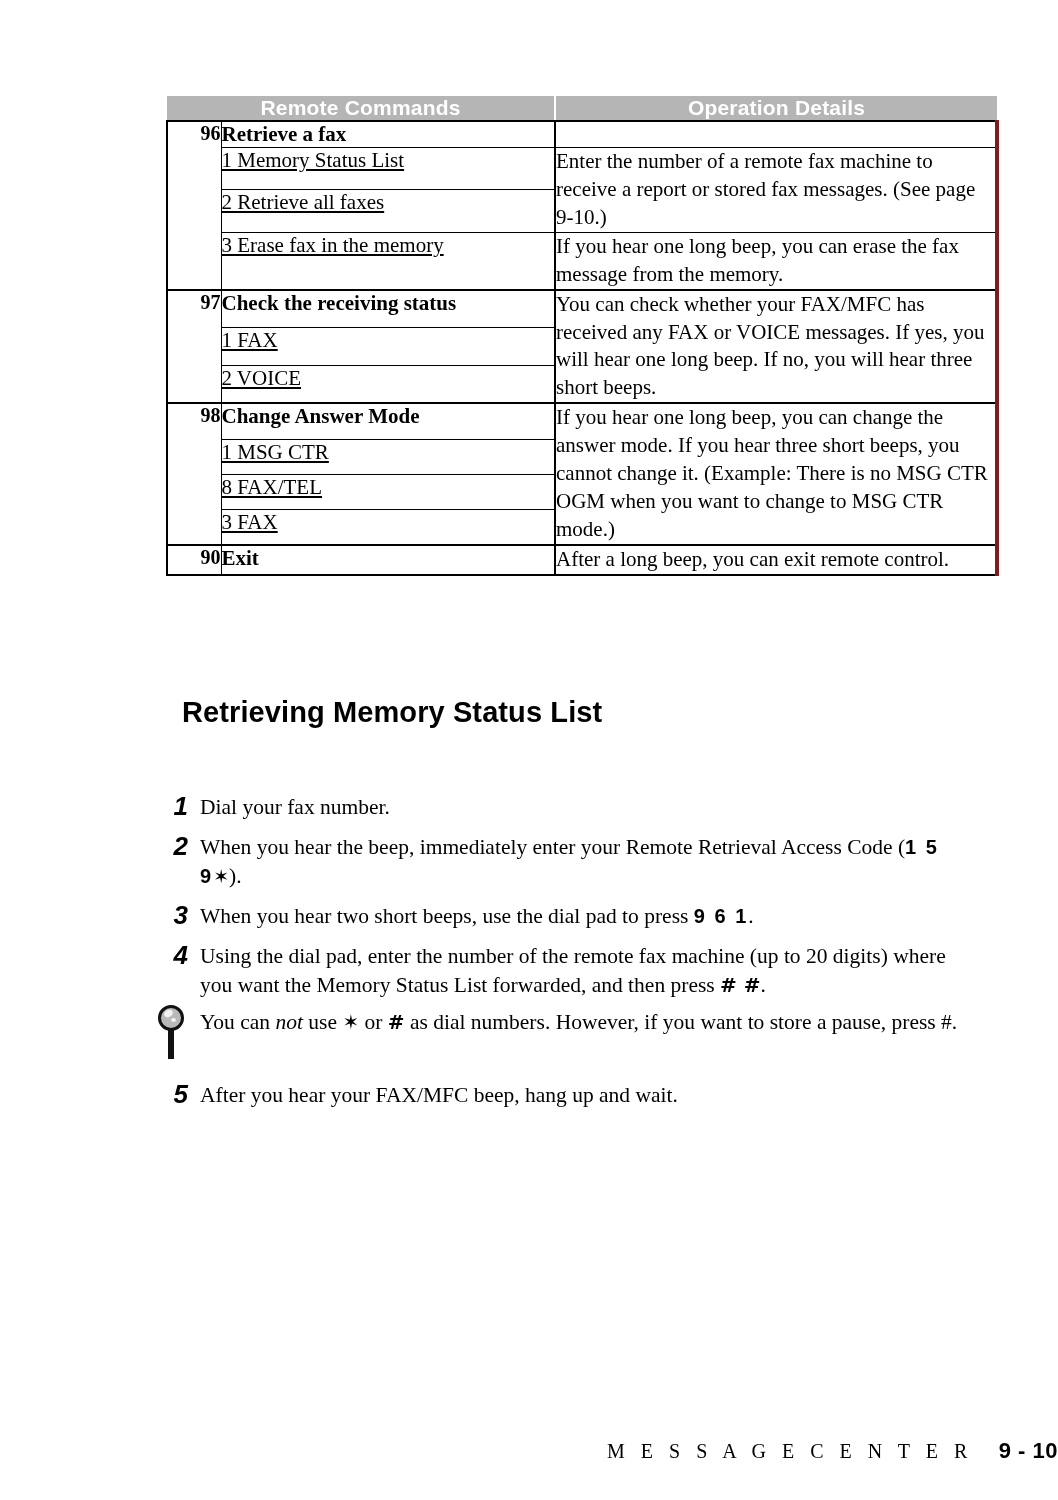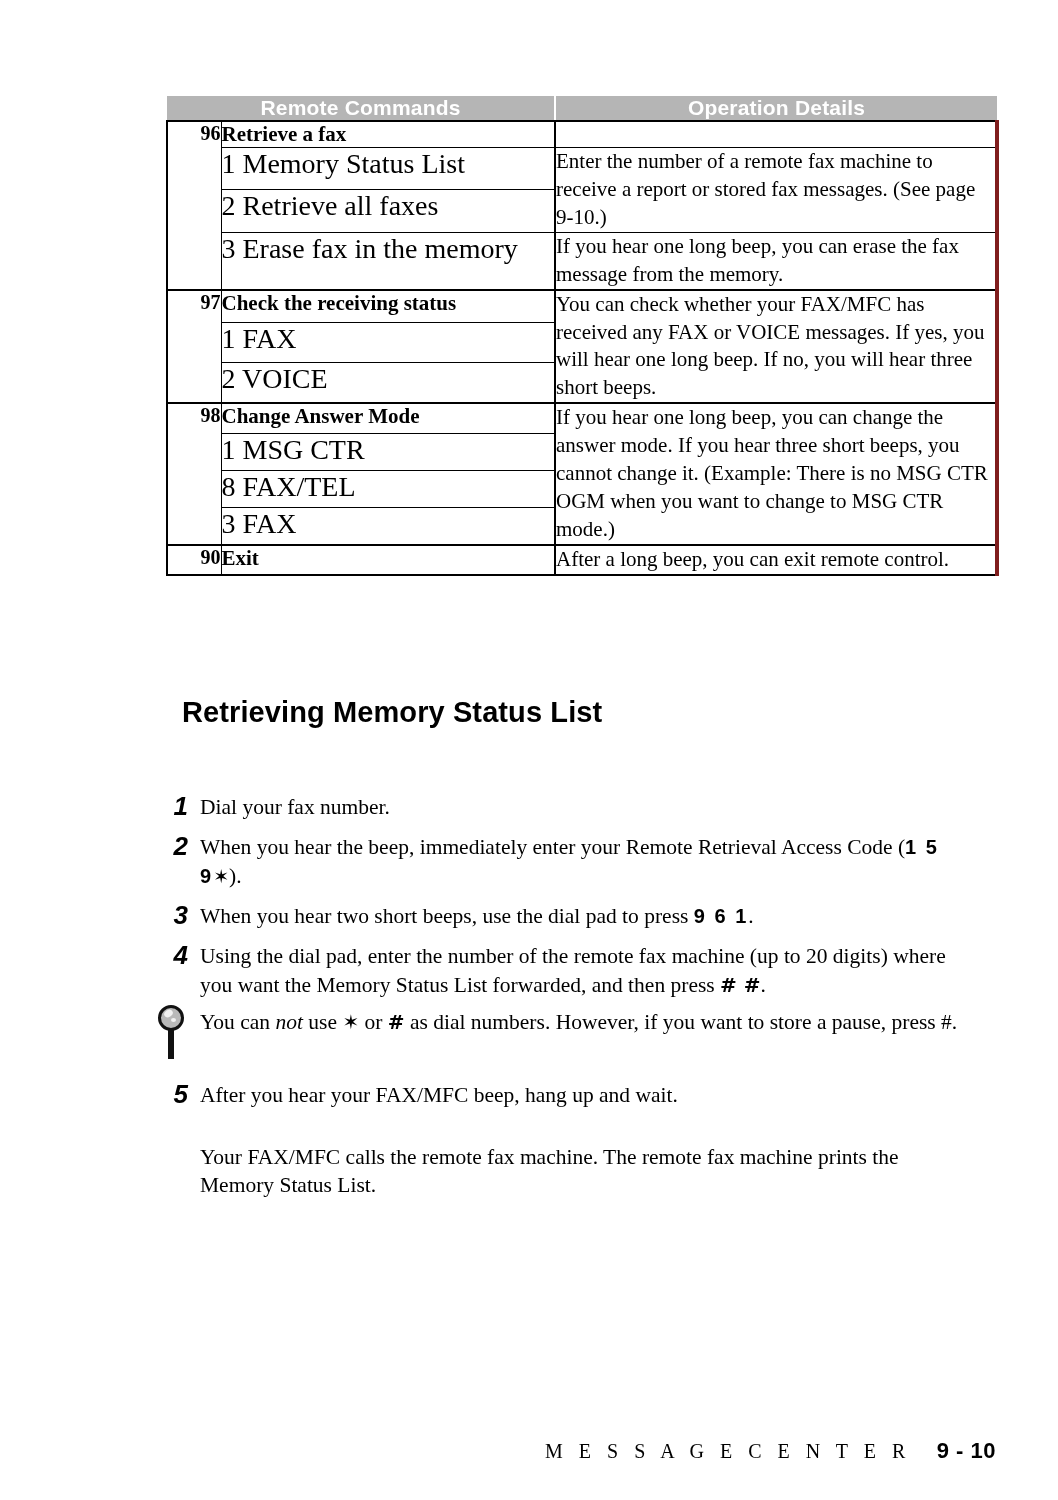--- a/index.html
+++ b/index.html
@@ -73,22 +73,23 @@
     font-size: 20px;
     padding: 8px 0 8px 10px;
     text-align: right;
   }
   .cmd-main {
     font-weight: bold;
     font-size: 21px;
     padding: 8px 0 9px 14px;
   }
   .cmd-sub {
-    font-size: 28px;
+    font-size: 21px;
     padding: 8px 0 9px 14px;
+    text-decoration: underline;
   }
   .det-cell {
     font-size: 21px;
     line-height: 1.33;
     padding: 8px 10px 9px 12px;
   }
   .blank-cell { padding: 0; }
 
   
   .section-heading {
@@ -200,21 +201,20 @@
     background: #111111;
   }
 
   
   .footer {
     position: absolute;
     left: 0;
     top: 1438px;
     width: 1058px;
     text-align: right;
-    padding-right: 62px;
     box-sizing: border-box;
   }
   .footer .ftitle {
     font-family: "Liberation Serif", "DejaVu Serif", serif;
     font-size: 20px;
     letter-spacing: 5.5px;
   }
   .footer .fpage {
     font-family: "Liberation Sans", "DejaVu Sans", sans-serif;
     font-weight: bold;
@@ -326,19 +326,18 @@
       <span class="stem"></span>
     </span>
     <span><span>You can </span><span class="ital">not</span><span> use </span><span class="sym-bold">✶</span><span> or </span><span class="sym-bold">#</span><span> as dial numbers.  However, if you want to store a pause, press #.</span></span>
   </div>
 
   <div class="step" style="left:200px; top:1081px;">
     <span class="snum">5</span>
     <span class="step-body">After you hear your FAX/MFC beep, hang up and wait.</span>
   </div>
 
-  <p class="intro-para" style="top:1121px;">Your FAX/MFC calls the remote fax machine.  The remote fax machine prints the Memory Status List.</p>
 
   <div class="footer">
     <span class="ftitle">M E S S A G E   C E N T E R</span><span class="fpage">9 - 10</span>
   </div>
 
 </div>
 
 </body></html>

